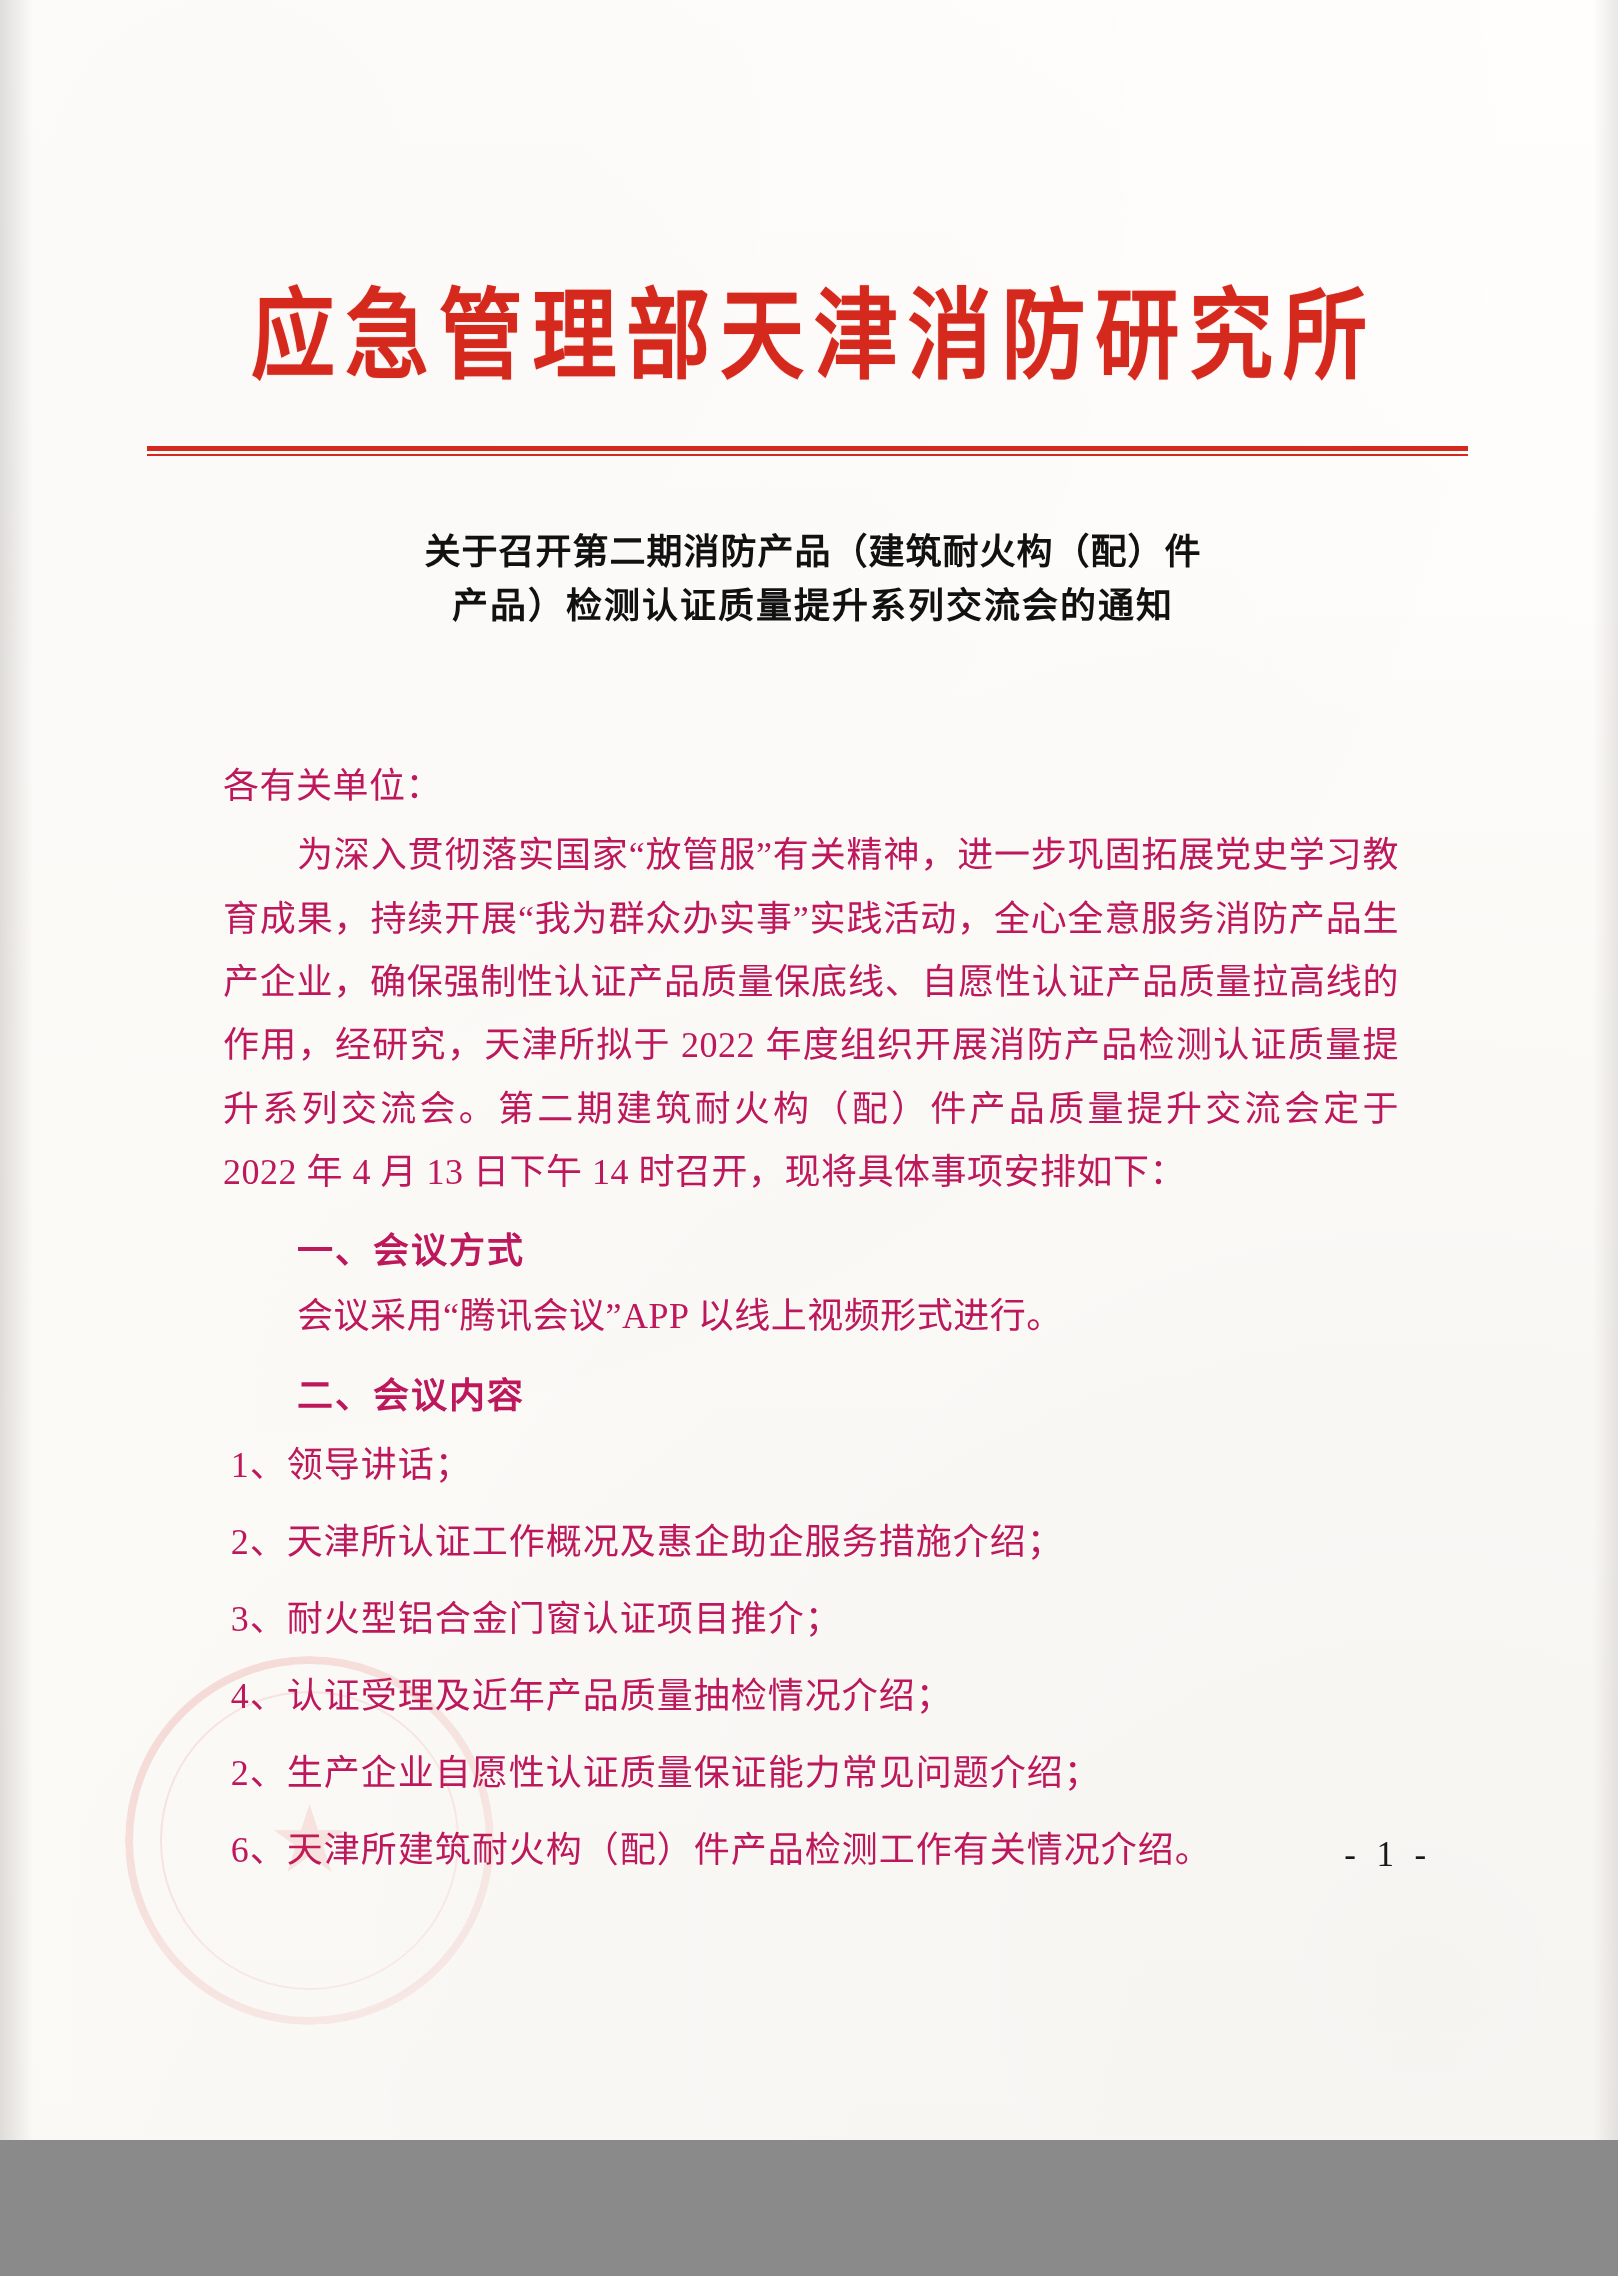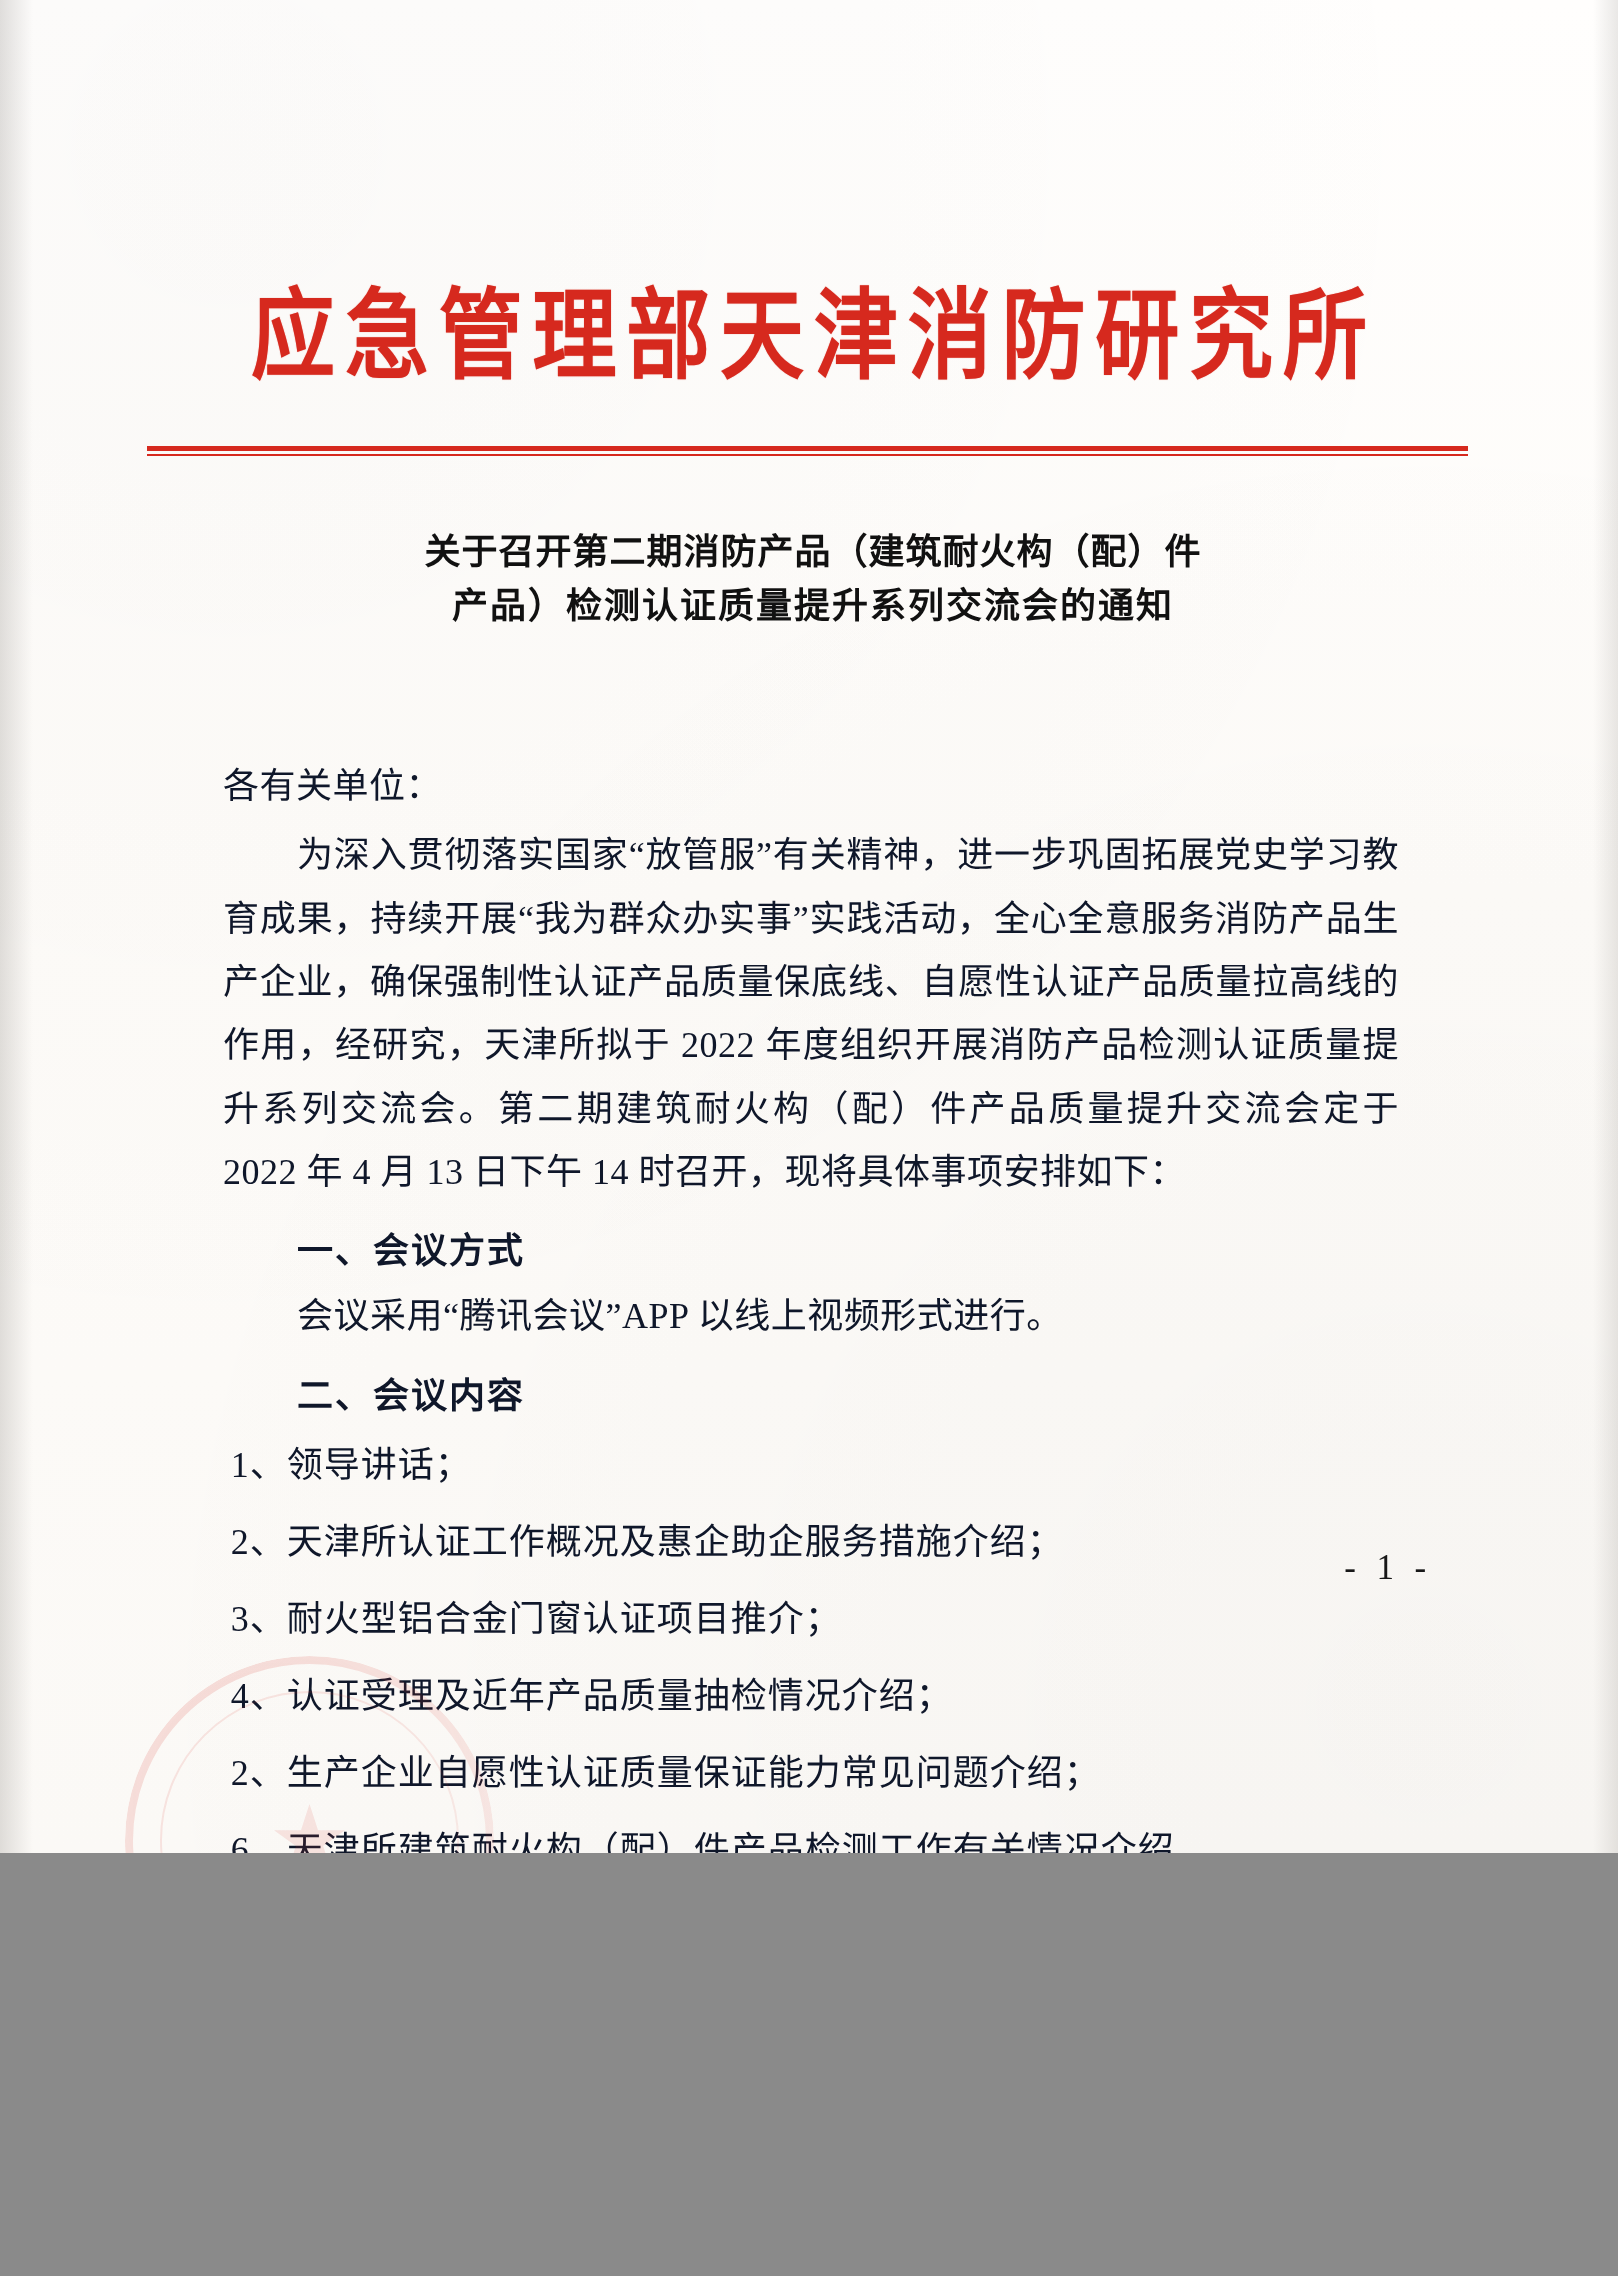--- a/index.html
+++ b/index.html
@@ -3,21 +3,21 @@
 <meta charset="utf-8">
 <style>
   html, body {
     margin: 0;
     padding: 0;
     background: #8a8a8a;
   }
   .page {
     position: relative;
     width: 1618px;
-    height: 1853px;
+    height: 2140px;
     background: #fdfcfa;
     margin: 0 auto;
     overflow: hidden;
     font-family: "Liberation Serif", "DejaVu Serif", serif;
     color: #1b1b1b;
   }
   
   .paper-tint {
     position: absolute;
     inset: 0;
@@ -101,21 +101,21 @@
 
   
   .body-block {
     position: absolute;
     top: 755px;
     left: 223px;
     width: 1176px;
     font-size: 36px;
     line-height: 1.76;
     letter-spacing: 0.5px;
-    color: #0f172a;
+    color: #be185d;
   }
   .salutation {
     margin: 0 0 5.9px 0;
   }
   .para {
     margin: 0;
     text-align: justify;
     text-justify: inter-ideograph;
     text-indent: 74px;
   }

